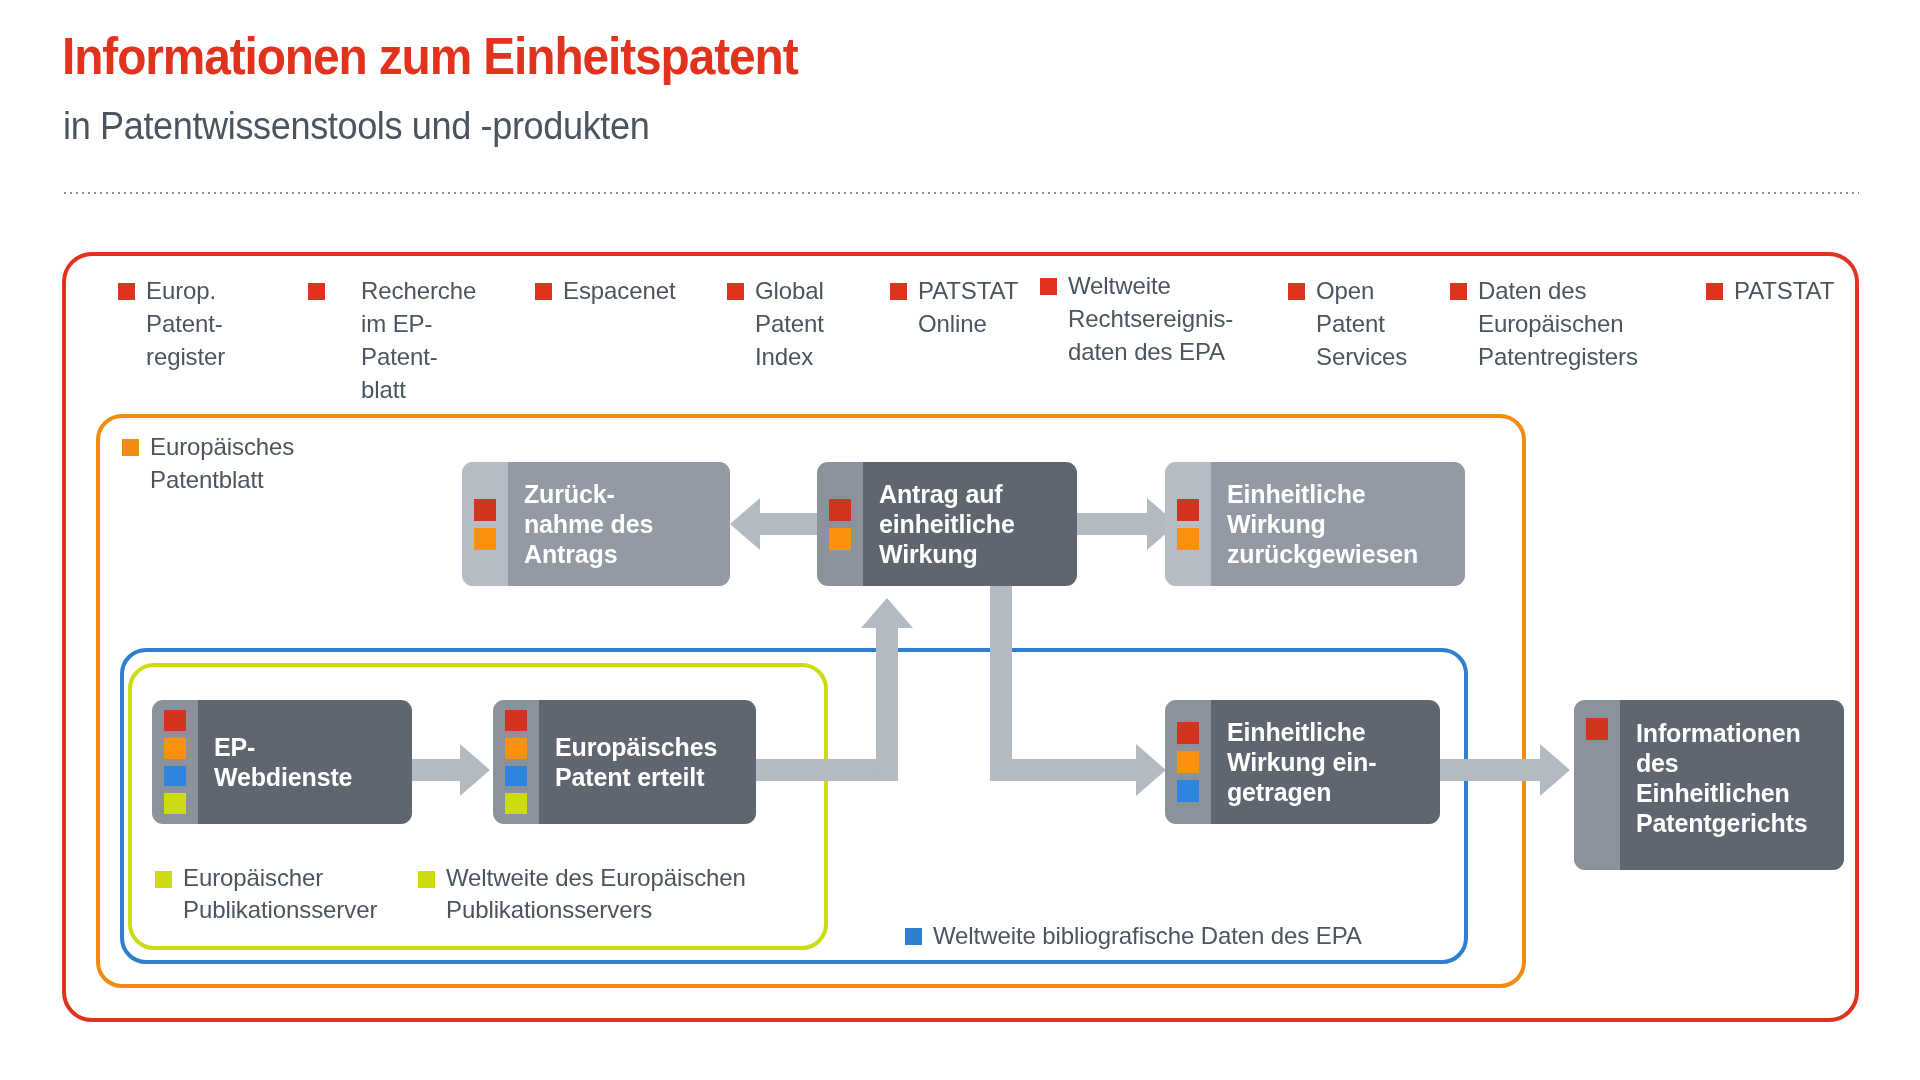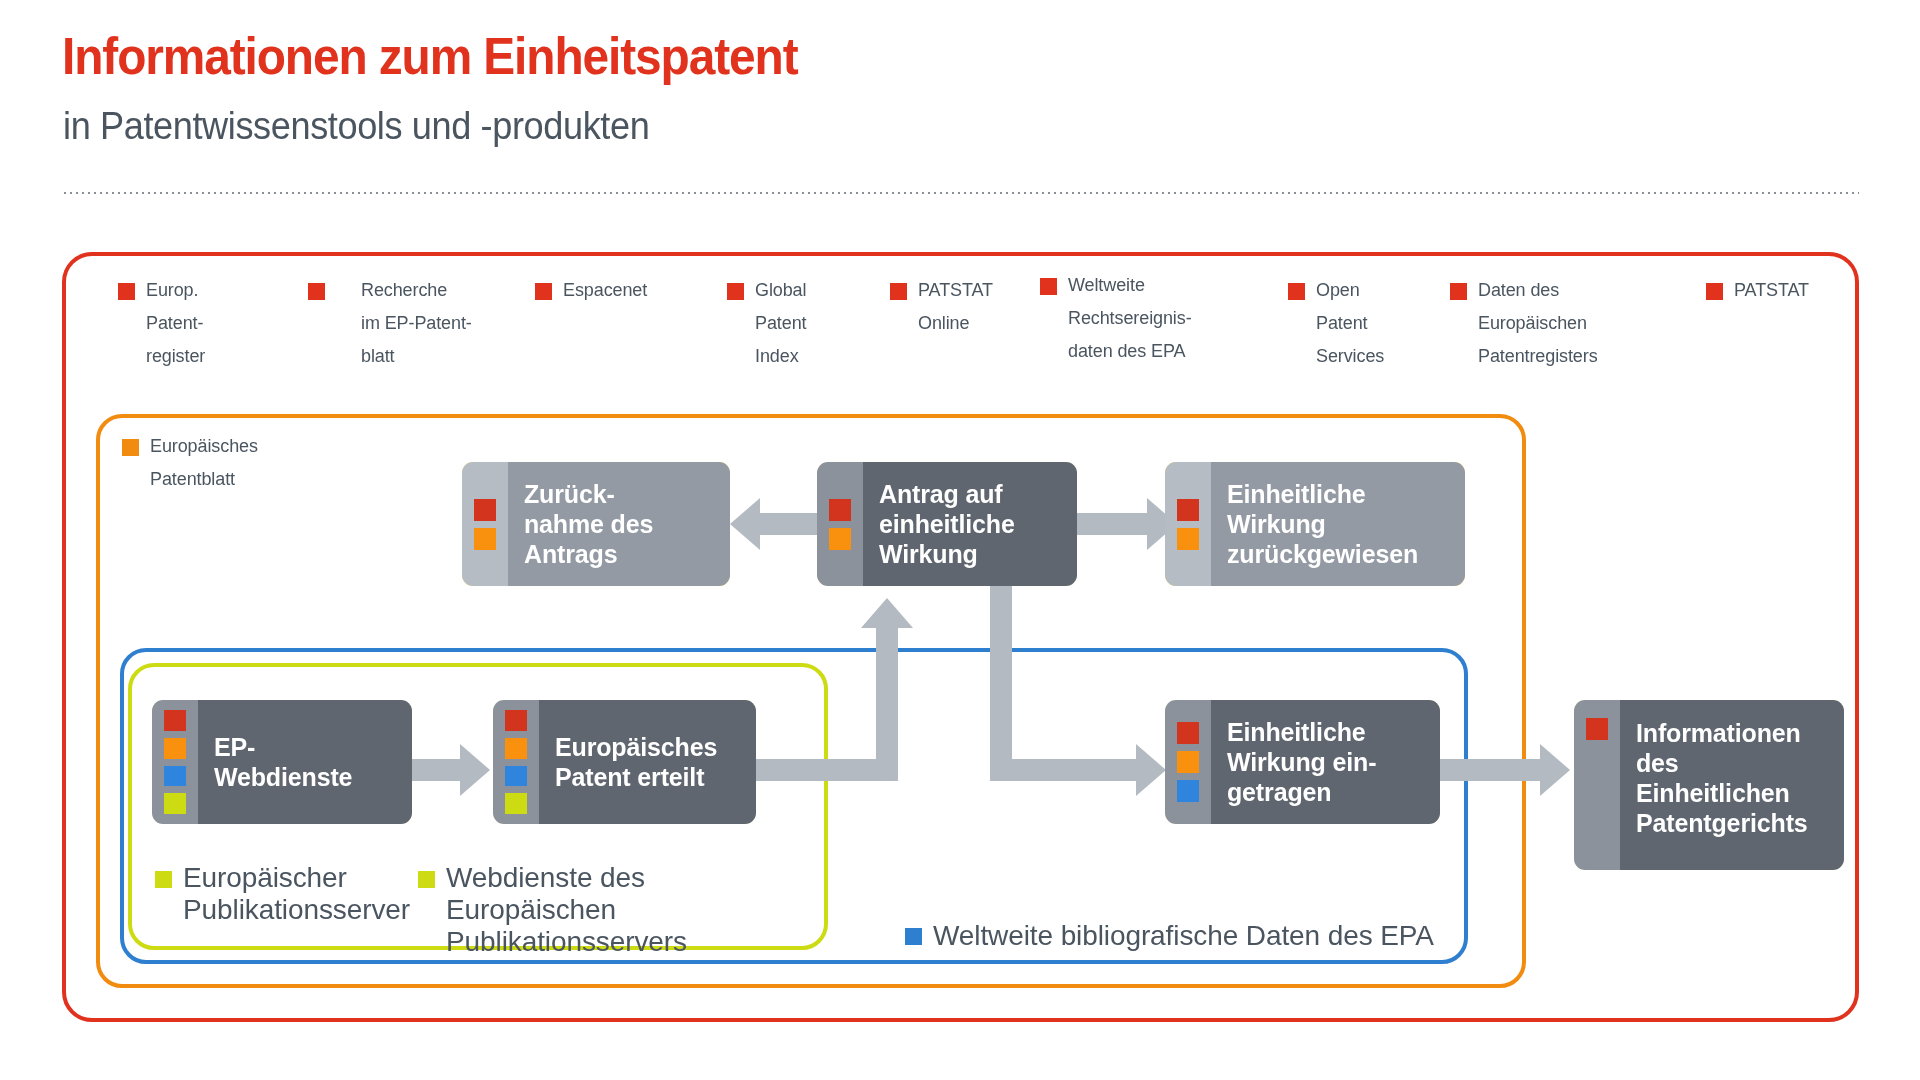--- a/index.html
+++ b/index.html
@@ -36,24 +36,24 @@
   .frame{position:absolute;border-style:solid;border-radius:26px;box-sizing:border-box;background:transparent;}
   .frame-red   {left:62px;  top:252px; width:1797px;height:770px; border-width:4px; border-color:#e1321e; border-radius:30px;}
   .frame-orange{left:96px;  top:414px; width:1430px;height:574px; border-width:4px; border-color:#f28c10; border-radius:26px;}
   .frame-blue  {left:120px; top:648px; width:1348px;height:316px; border-width:4px; border-color:#2f7fd0; border-radius:26px;}
   .frame-yellow{left:128px; top:663px; width:700px; height:287px; border-width:4px; border-color:#cddb12; border-radius:26px;}
 
   
   .legend{position:absolute;display:flex;align-items:flex-start;gap:11px;}
   .legend .sw{width:17px;height:17px;flex:0 0 17px;margin-top:9px;}
   .legend .lbl{
-    font-size:18px;line-height:33px;color:#4a5560;
+    font-size:24px;line-height:33px;color:#4a5560;
     white-space:pre-line;letter-spacing:-.1px;
   }
-  .legend.small .lbl{font-size:28px;line-height:32px;}
+  .legend.small .lbl{font-size:24px;line-height:32px;}
 
   
   .node{
     position:absolute;display:flex;border-radius:11px;overflow:hidden;
     box-sizing:border-box;
   }
   .node .strip{
     flex:0 0 46px;display:flex;flex-direction:column;
     align-items:center;justify-content:center;gap:7px;
     padding:10px 0;
@@ -243,21 +243,21 @@
 Patentgerichts</div>
   </div>
 
   <div class="legend small" style="left:155px;top:862px;width:250px;">
     <span class="sw" style="background:#cddb12;"></span>
     <span class="lbl">Europäischer
 Publikationsserver</span>
   </div>
   <div class="legend small" style="left:418px;top:862px;width:400px;">
     <span class="sw" style="background:#cddb12;"></span>
-    <span class="lbl">Webdienste des Europäischen
+    <span class="lbl">Weltweite des Europäischen
 Publikationsservers</span>
   </div>
 
   <div class="legend small" style="left:905px;top:920px;width:560px;">
     <span class="sw" style="background:#2f7fd0;margin-top:8px;"></span>
     <span class="lbl">Weltweite bibliografische Daten des EPA</span>
   </div>
 
 </div>
 

